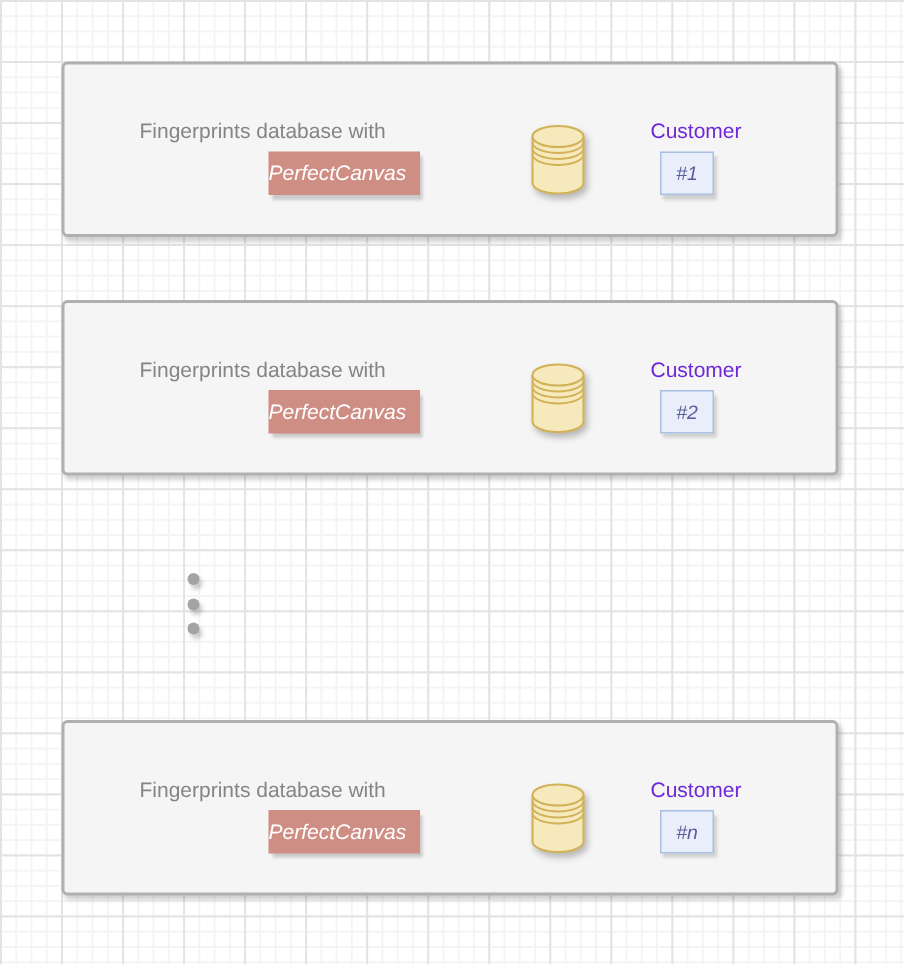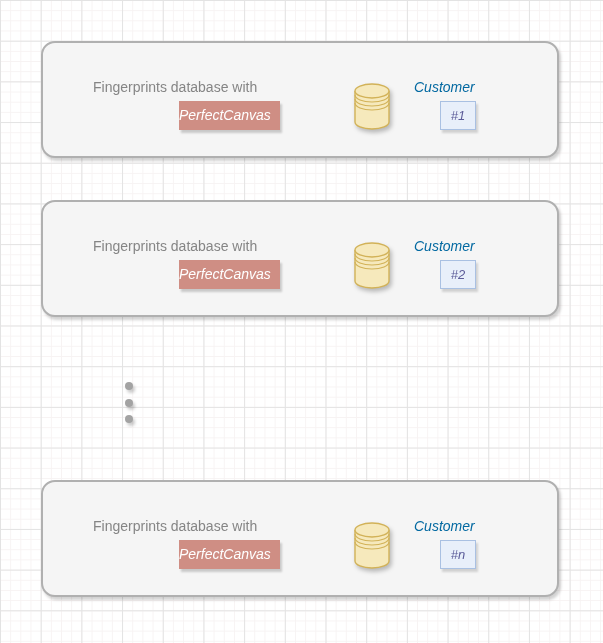--- a/index.html
+++ b/index.html
@@ -29,21 +29,21 @@
       10.175px 10.175px;
   }
   .row-box {
     position: absolute;
     left: 41px;
     width: 518px;
     height: 117px;
     box-sizing: border-box;
     background: #f5f5f5;
     border: 2px solid #b0b0b0;
-    border-radius: 14px;
+    border-radius: 4px;
     box-shadow: 2px 3px 3px rgba(0,0,0,0.18);
     padding-left: 16px;
   }
   .row-box.r0 { top: 41px; }
   .row-box.r1 { top: 200px; }
   .row-box.r2 { top: 480px; }
 
   .row-title {
     position: absolute;
     left: 50px;
@@ -71,23 +71,23 @@
     top: 39px;
     width: 36px;
     height: 48px;
     filter: drop-shadow(2px 3px 2px rgba(0,0,0,0.25));
   }
   .customer-label {
     position: absolute;
     left: 371px;
     top: 36px;
     width: 100px;
+    text-align: center;
     font-size: 14px;
-    font-style: italic;
-    color: #0369a1;
+    color: #6d28d9;
     white-space: nowrap;
   }
   .badge {
     position: absolute;
     left: 397px;
     top: 58px;
     width: 36px;
     height: 29px;
     box-sizing: border-box;
     background: #e8effa;

